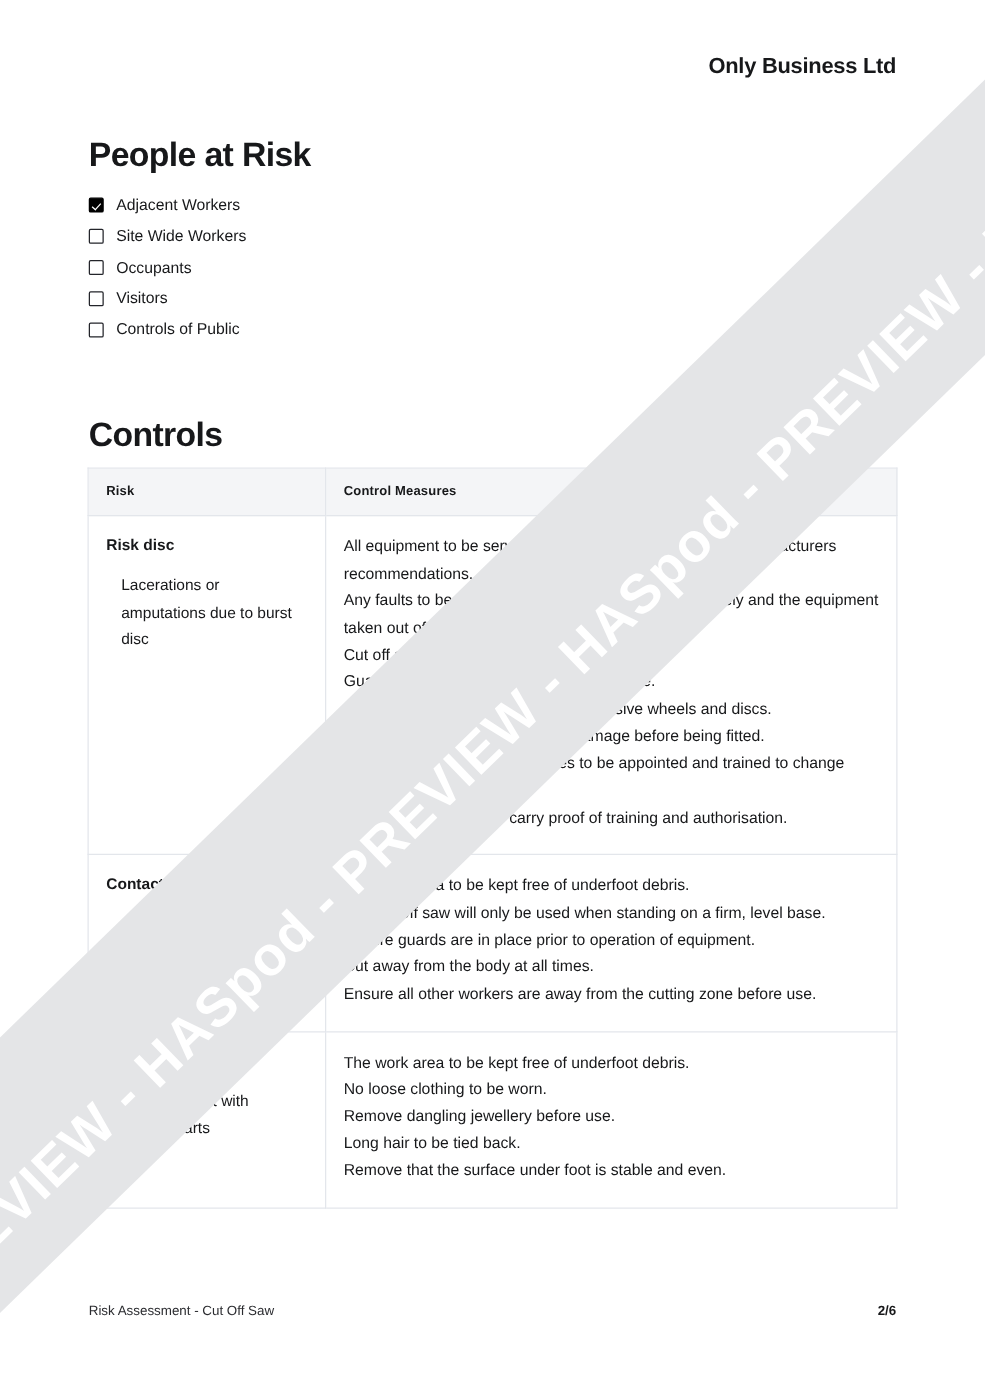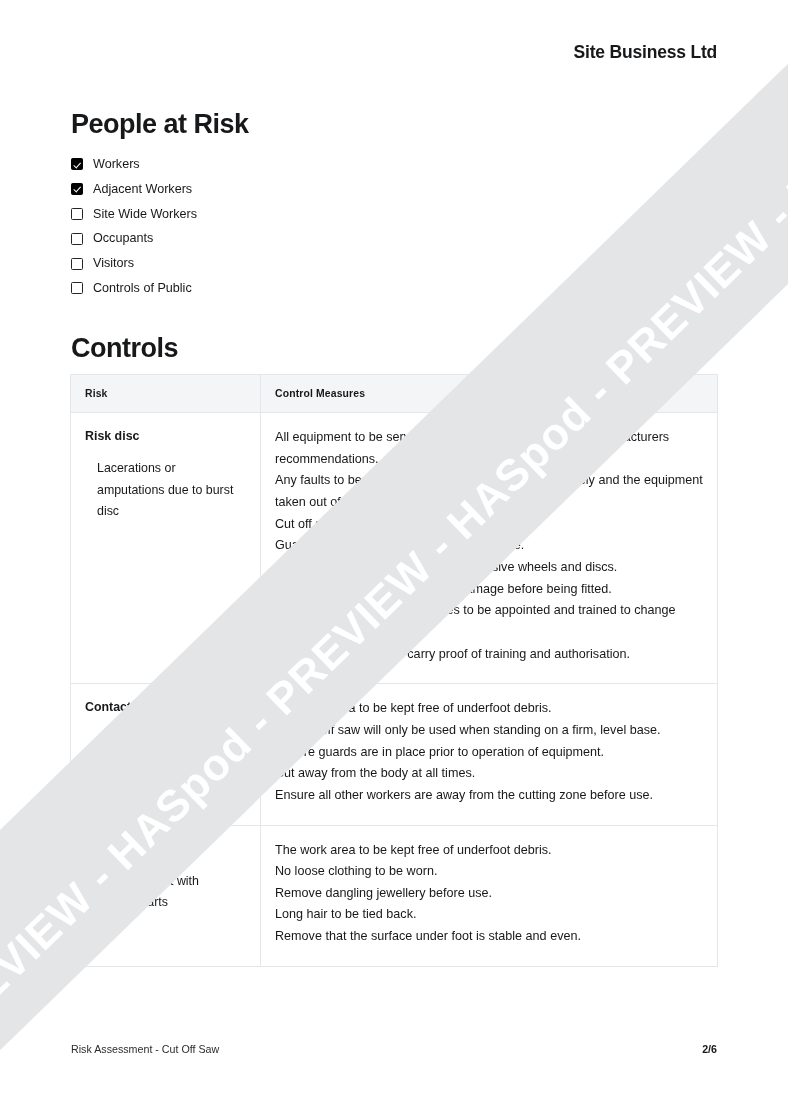--- a/index.html
+++ b/index.html
@@ -191,30 +191,26 @@
   }
 </style>
 </head>
 <body>
 
 <div id="page">
 
   <div id="content">
 
     <div class="doc-header">
-      <span class="brand">Site Business Ltd</span>
+      <span class="brand">Only Business Ltd</span>
     </div>
 
     <h1 class="h1" id="people-heading">People at Risk</h1>
 
     <ul class="check-list" id="check-list">
-        <li class="check-item">
-          <span class="checkbox checked"></span>
-          <span class="check-label">Workers</span>
-        </li>
         <li class="check-item">
           <span class="checkbox checked"></span>
           <span class="check-label">Adjacent Workers</span>
         </li>
         <li class="check-item">
           <span class="checkbox"></span>
           <span class="check-label">Site Wide Workers</span>
         </li>
         <li class="check-item">
           <span class="checkbox"></span>

